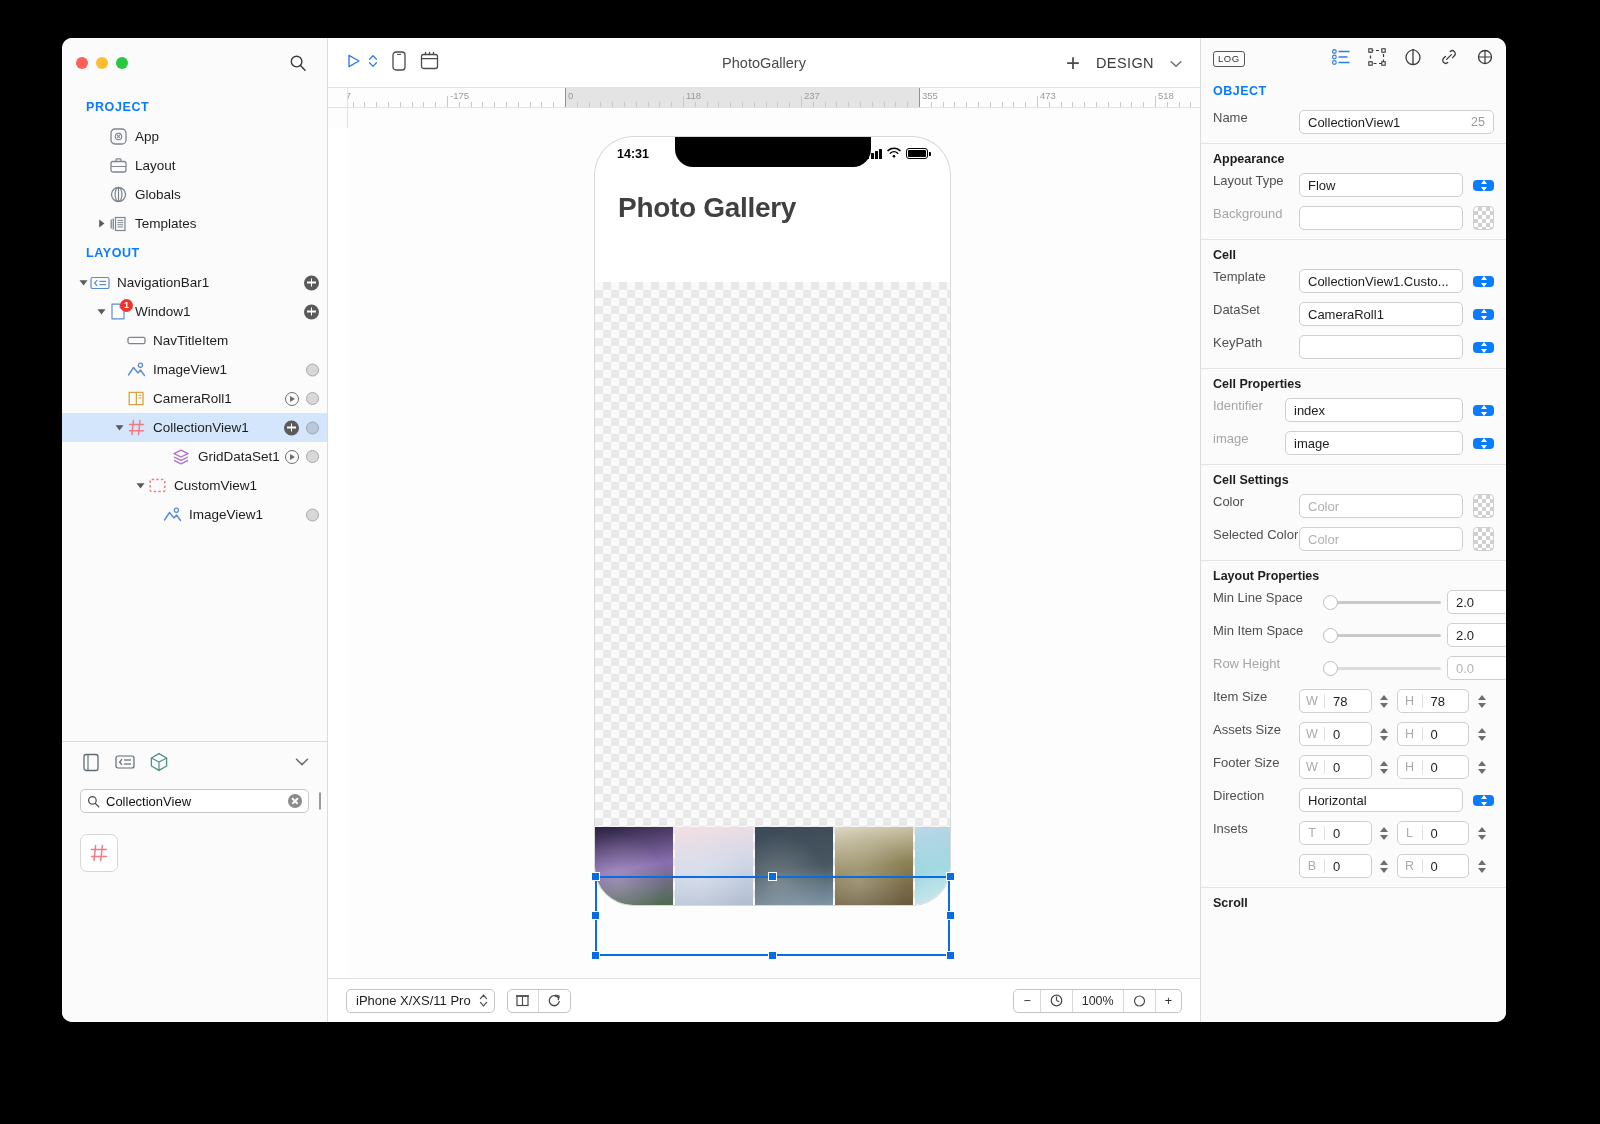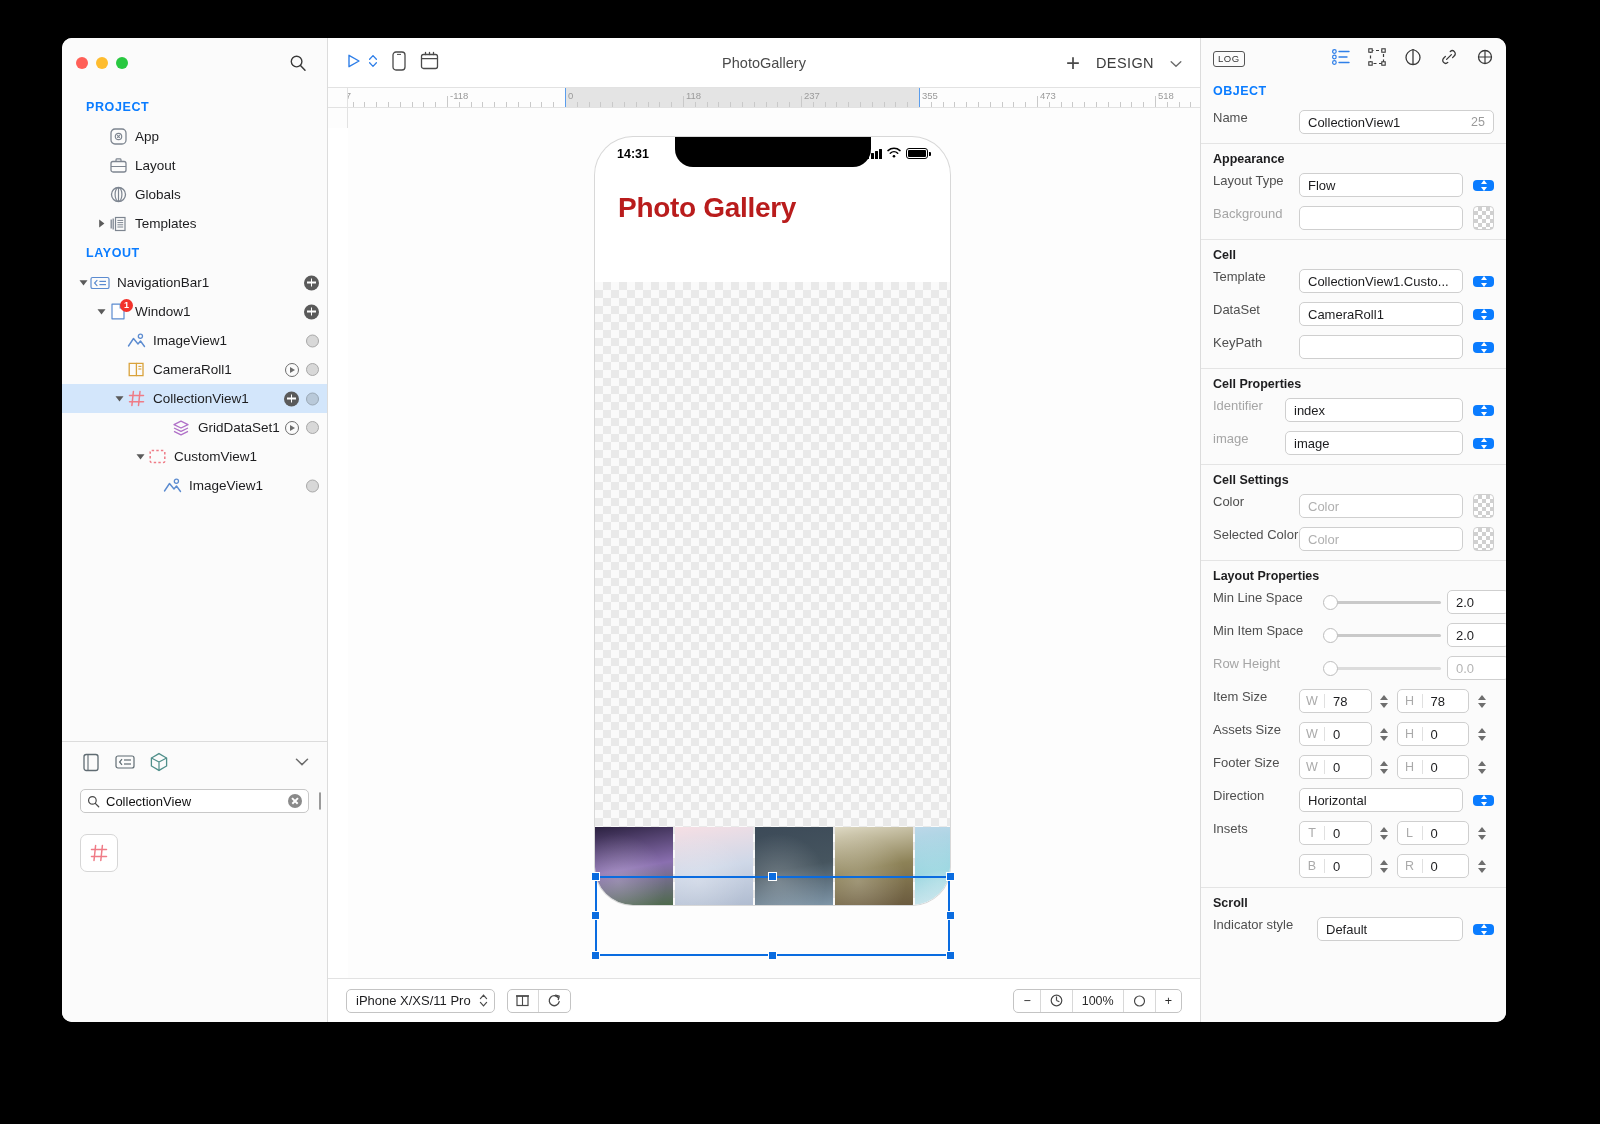--- a/index.html
+++ b/index.html
@@ -170,21 +170,21 @@
   .sb-icons { display:flex; align-items:center; gap: 5px; }
   .bars { display:flex; align-items:flex-end; gap:1.6px; height:10px; }
   .bars i { width:2.6px; background:#000; border-radius:.5px; }
   .bars i:nth-child(1){height:4px;} .bars i:nth-child(2){height:6px;}
   .bars i:nth-child(3){height:8px;} .bars i:nth-child(4){height:10px;}
   .batt { width:22px;height:11px;border:1.3px solid #000;border-radius:3px;position:relative;}
   .batt::after{content:"";position:absolute;right:-3.5px;top:3px;width:2px;height:4px;background:#000;border-radius:0 1px 1px 0;}
   .batt i{position:absolute;left:1.4px;top:1.4px;bottom:1.4px;right:1.4px;background:#000;border-radius:1px;}
   .ph-title {
     position:absolute; top:55px; left:23px;
-    font-size: 28px; font-weight: bold; color:#b91c1c; letter-spacing:-.3px;
+    font-size: 28px; font-weight: bold; color:#404040; letter-spacing:-.3px;
   }
   .ph-content {
     position:absolute; left:0; right:0; top:145px; bottom:0;
     background-image:
       linear-gradient(45deg, #e9e9e9 25%, transparent 25%, transparent 75%, #e9e9e9 75%),
       linear-gradient(45deg, #e9e9e9 25%, transparent 25%, transparent 75%, #e9e9e9 75%);
     background-size: 16px 16px;
     background-position: 0 0, 8px 8px;
     background-color: #fafafa;
   }
@@ -406,20 +406,30 @@
             <svg xmlns="http://www.w3.org/2000/svg" width="14" height="17" viewBox="0 0 14 17">
               <path d="M1 1.2 H9.2 L13 5 V15.8 H1 Z" fill="#fff" stroke="#5b8bd0" stroke-width="1.2" stroke-linejoin="round"></path>
               <path d="M9.2 1.2 V5 H13" fill="none" stroke="#5b8bd0" stroke-width="1.2"></path>
             </svg>
             <span class="badge1">1</span>
           </span>
           <span class="tlabel">Window1</span>
           <span class="trail">
             <span class="plusbtn"></span>
           </span>
+        </div>
+        <div class="trow" style="padding-left: 50px;">
+          <span class="tw-disc"></span>
+          <span class="ticon" style="position: relative;">
+            <svg xmlns="http://www.w3.org/2000/svg" width="19" height="11" viewBox="0 0 19 11">
+              <rect x="1" y="2.4" width="17" height="6.2" rx="1.6" fill="none" stroke="#7d8590" stroke-width="1.3"></rect>
+            </svg>
+          </span>
+          <span class="tlabel">NavTitleItem</span>
+          <span class="trail"></span>
         </div>
         <div class="trow" style="padding-left: 50px;">
           <span class="tw-disc"></span>
           <span class="ticon" style="position: relative;">
             <svg xmlns="http://www.w3.org/2000/svg" width="19" height="16" viewBox="0 0 19 16">
               <path d="M1.5 13 L6.5 5.5 L11 11 L13.5 8 L17.5 13.5" fill="none" stroke="#5b8bd0" stroke-width="1.4" stroke-linecap="round" stroke-linejoin="round"></path>
               <circle cx="13.4" cy="3.2" r="2.1" fill="none" stroke="#5b8bd0" stroke-width="1.3"></circle>
             </svg>
           </span>
           <span class="tlabel">ImageView1</span>
@@ -632,21 +642,21 @@
             <div class="rtick major" style="left: 99px;"></div>
             <div class="rtick" style="left: 110.8px;"></div>
             <div class="rtick" style="left: 122.6px;"></div>
             <div class="rtick" style="left: 134.4px;"></div>
             <div class="rtick" style="left: 146.2px;"></div>
             <div class="rtick" style="left: 158px;"></div>
             <div class="rtick" style="left: 169.8px;"></div>
             <div class="rtick" style="left: 181.6px;"></div>
             <div class="rtick" style="left: 193.4px;"></div>
             <div class="rtick" style="left: 205.2px;"></div>
-            <div class="rlab" style="left: 102px;">-118</div>
+            <div class="rlab" style="left: 102px;">-175</div>
             <div class="rtick major" style="left: 217px;"></div>
             <div class="rtick" style="left: 228.8px;"></div>
             <div class="rtick" style="left: 240.6px;"></div>
             <div class="rtick" style="left: 252.4px;"></div>
             <div class="rtick" style="left: 264.2px;"></div>
             <div class="rtick" style="left: 276px;"></div>
             <div class="rtick" style="left: 287.8px;"></div>
             <div class="rtick" style="left: 299.6px;"></div>
             <div class="rtick" style="left: 311.4px;"></div>
             <div class="rtick" style="left: 323.2px;"></div>
@@ -1113,25 +1123,15 @@
             <span class="val">0</span>
           </div>
           <div class="stepper-gray">
               <i class="up"></i>
               <i class="dn"></i>
             </div>
         </div>
       </div>
 
       <div class="grp-hdr">Scroll</div>
-      <div class="row">
-        <div class="lbl" style="width:104px;flex:0 0 104px">Indicator style</div>
-        <div class="ctl">
-          <div class="combo">Default</div>
-          <div class="stepper-blue">
-              <i class="up"></i>
-              <i class="dn"></i>
-            </div>
-        </div>
-      </div>
     </div>
   </div>
 </div>
 
 </body></html>

